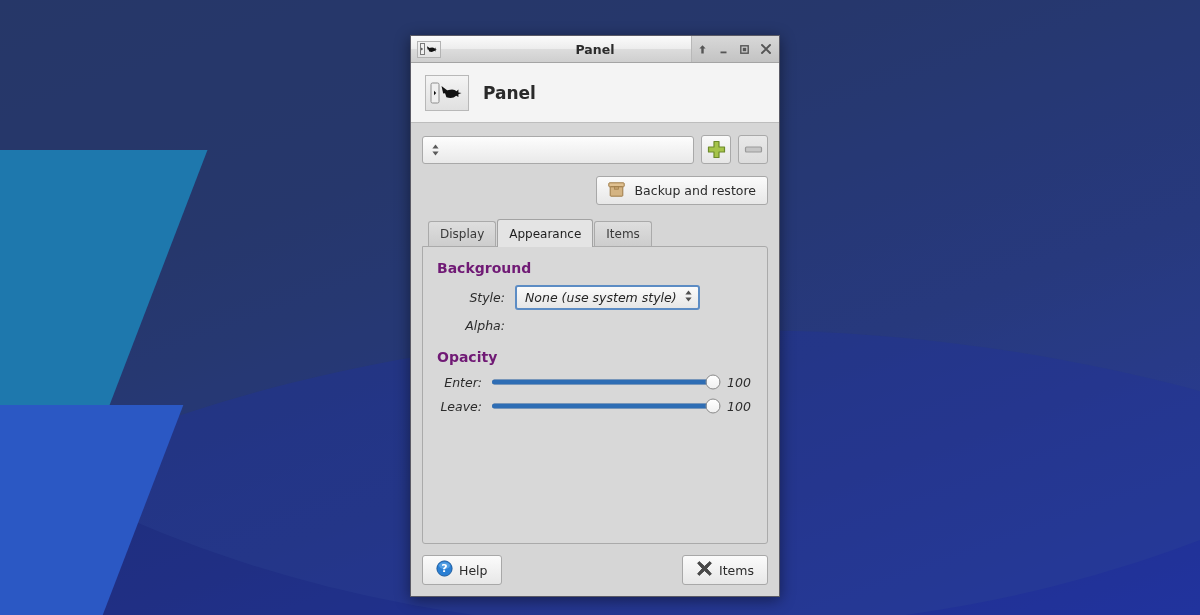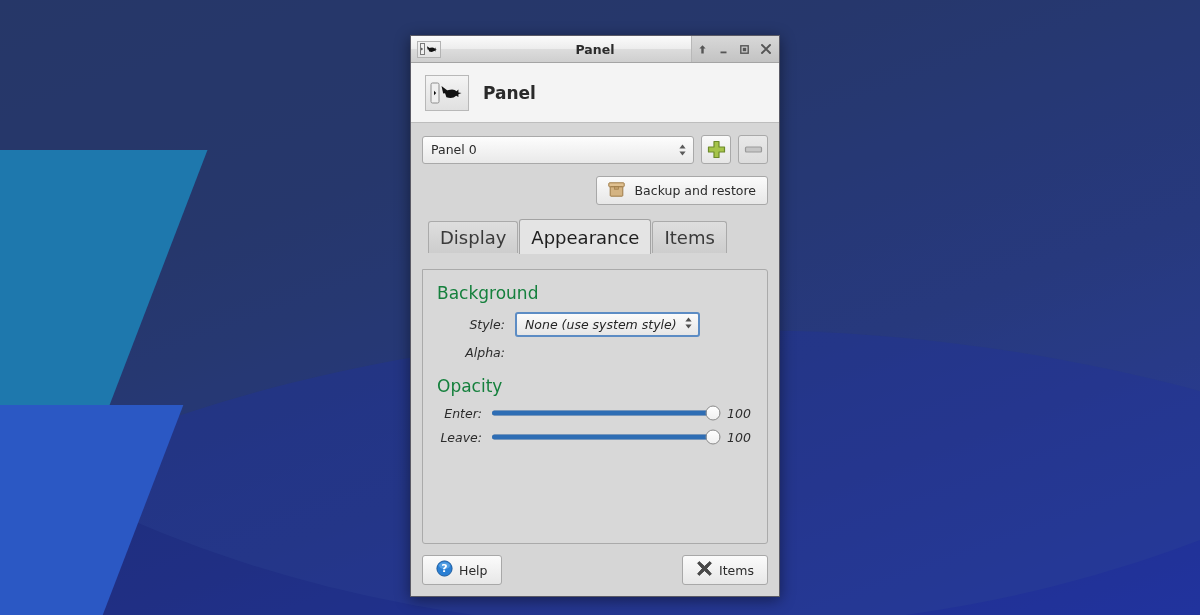--- a/index.html
+++ b/index.html
@@ -190,27 +190,27 @@
   .tabbar {
     display: flex;
     align-items: flex-end;
     gap: 1px;
     padding-left: 6px;
     position: relative;
     z-index: 2;
   }
   .tab {
     padding: 5px 11px 5px 11px;
-    font-size: 18px;
+    font-size: 12px;
     color: #3a3a3a;
     background: linear-gradient(to bottom,#dedede,#cdcdcd);
     border: 1px solid #aaaaaa;
     border-bottom: none;
     border-radius: 3px 3px 0 0;
-    margin-bottom: 16px;
+    margin-bottom: 0;
   }
   .tab.active {
     background: #e4e4e4;
     color: #1e1e1e;
     padding-top: 7px;
     padding-bottom: 6px;
     border-color: #a3a3a3;
     position: relative;
     top: 1px;
   }
@@ -219,23 +219,23 @@
   .tabpanel {
     flex: 1 1 auto;
     background: #d8d8d8;
     border: 1px solid #aaaaaa;
     border-radius: 0 3px 3px 3px;
     padding: 13px 14px 10px 14px;
     margin-bottom: 11px;
   }
 
   .group-title {
-    font-size: 17px;
-    font-weight: normal;
-    color: #15803d;
+    font-size: 14px;
+    font-weight: bold;
+    color: #701a75;
     margin-bottom: 9px;
   }
   .group-title.spaced { margin-top: 16px; }
 
   .field-row {
     display: flex;
     align-items: center;
     margin-bottom: 8px;
     font-style: italic;
   }
@@ -385,21 +385,20 @@
           <path d="M14.5 10.6 Q23 6.6 26.6 10.2 L28.4 8.6 L28.4 11.6 L31.5 12 L28.4 13.2 L28.4 16 L26.2 14.8 Q22.4 18.4 16.4 16.2 Z" fill="#111"></path>
         </svg>
       </div>
       <div class="header-title">Panel</div>
     </div>
 
     <div class="body">
 
       <div class="selector-row">
         <div class="combo">
-          <span class="combo-label">Panel 0</span>
           <span class="spin-arrows">
             <svg width="9" height="14" viewBox="0 0 9 14">
               <path d="M4.5 1.5 L7.6 5.4 L1.4 5.4 Z" fill="#5a5a5a"></path>
               <path d="M4.5 12.5 L7.6 8.6 L1.4 8.6 Z" fill="#5a5a5a"></path>
             </svg>
           </span>
         </div>
         <div class="sq-btn">
           <svg width="19" height="19" viewBox="0 0 19 19">
             <path d="M7 1.5 L12 1.5 L12 7 L17.5 7 L17.5 12 L12 12 L12 17.5 L7 17.5 L7 12 L1.5 12 L1.5 7 L7 7 Z" fill="#a6c44a" stroke="#6d8a2a" stroke-width="1.2" stroke-linejoin="round"></path>

